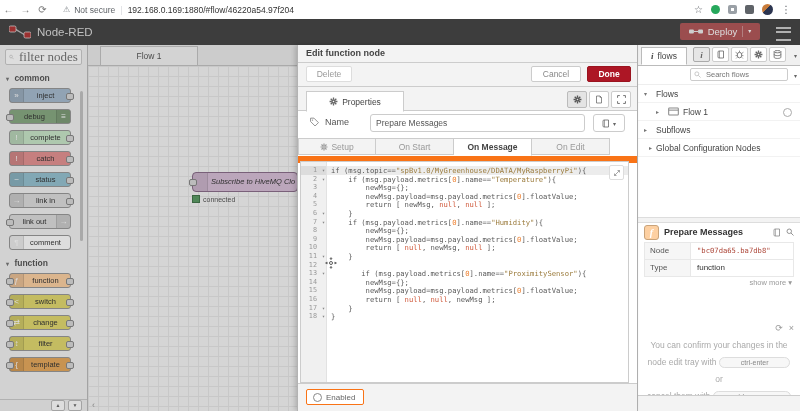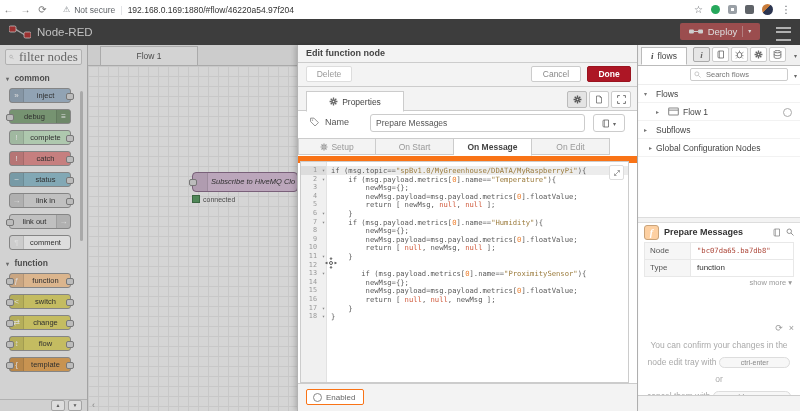--- a/index.html
+++ b/index.html
@@ -281,21 +281,21 @@
           <span class="port r"></span>
         </div>
         <div class="pal-node" style="background: rgb(226, 217, 110);">
           <span class="pal-ico">⇄</span>
           <span class="lbl">change</span>
           <span class="port l"></span>
           <span class="port r"></span>
         </div>
         <div class="pal-node" style="background: rgb(226, 217, 110);">
           <span class="pal-ico">↕</span>
-          <span class="lbl">flow</span>
+          <span class="lbl">filter</span>
           <span class="port l"></span>
           <span class="port r"></span>
         </div>
         <div class="pal-node" style="background: rgb(231, 169, 91);">
           <span class="pal-ico">{</span>
           <span class="lbl">template</span>
           <span class="port l"></span>
           <span class="port r"></span>
         </div>
       </div>

